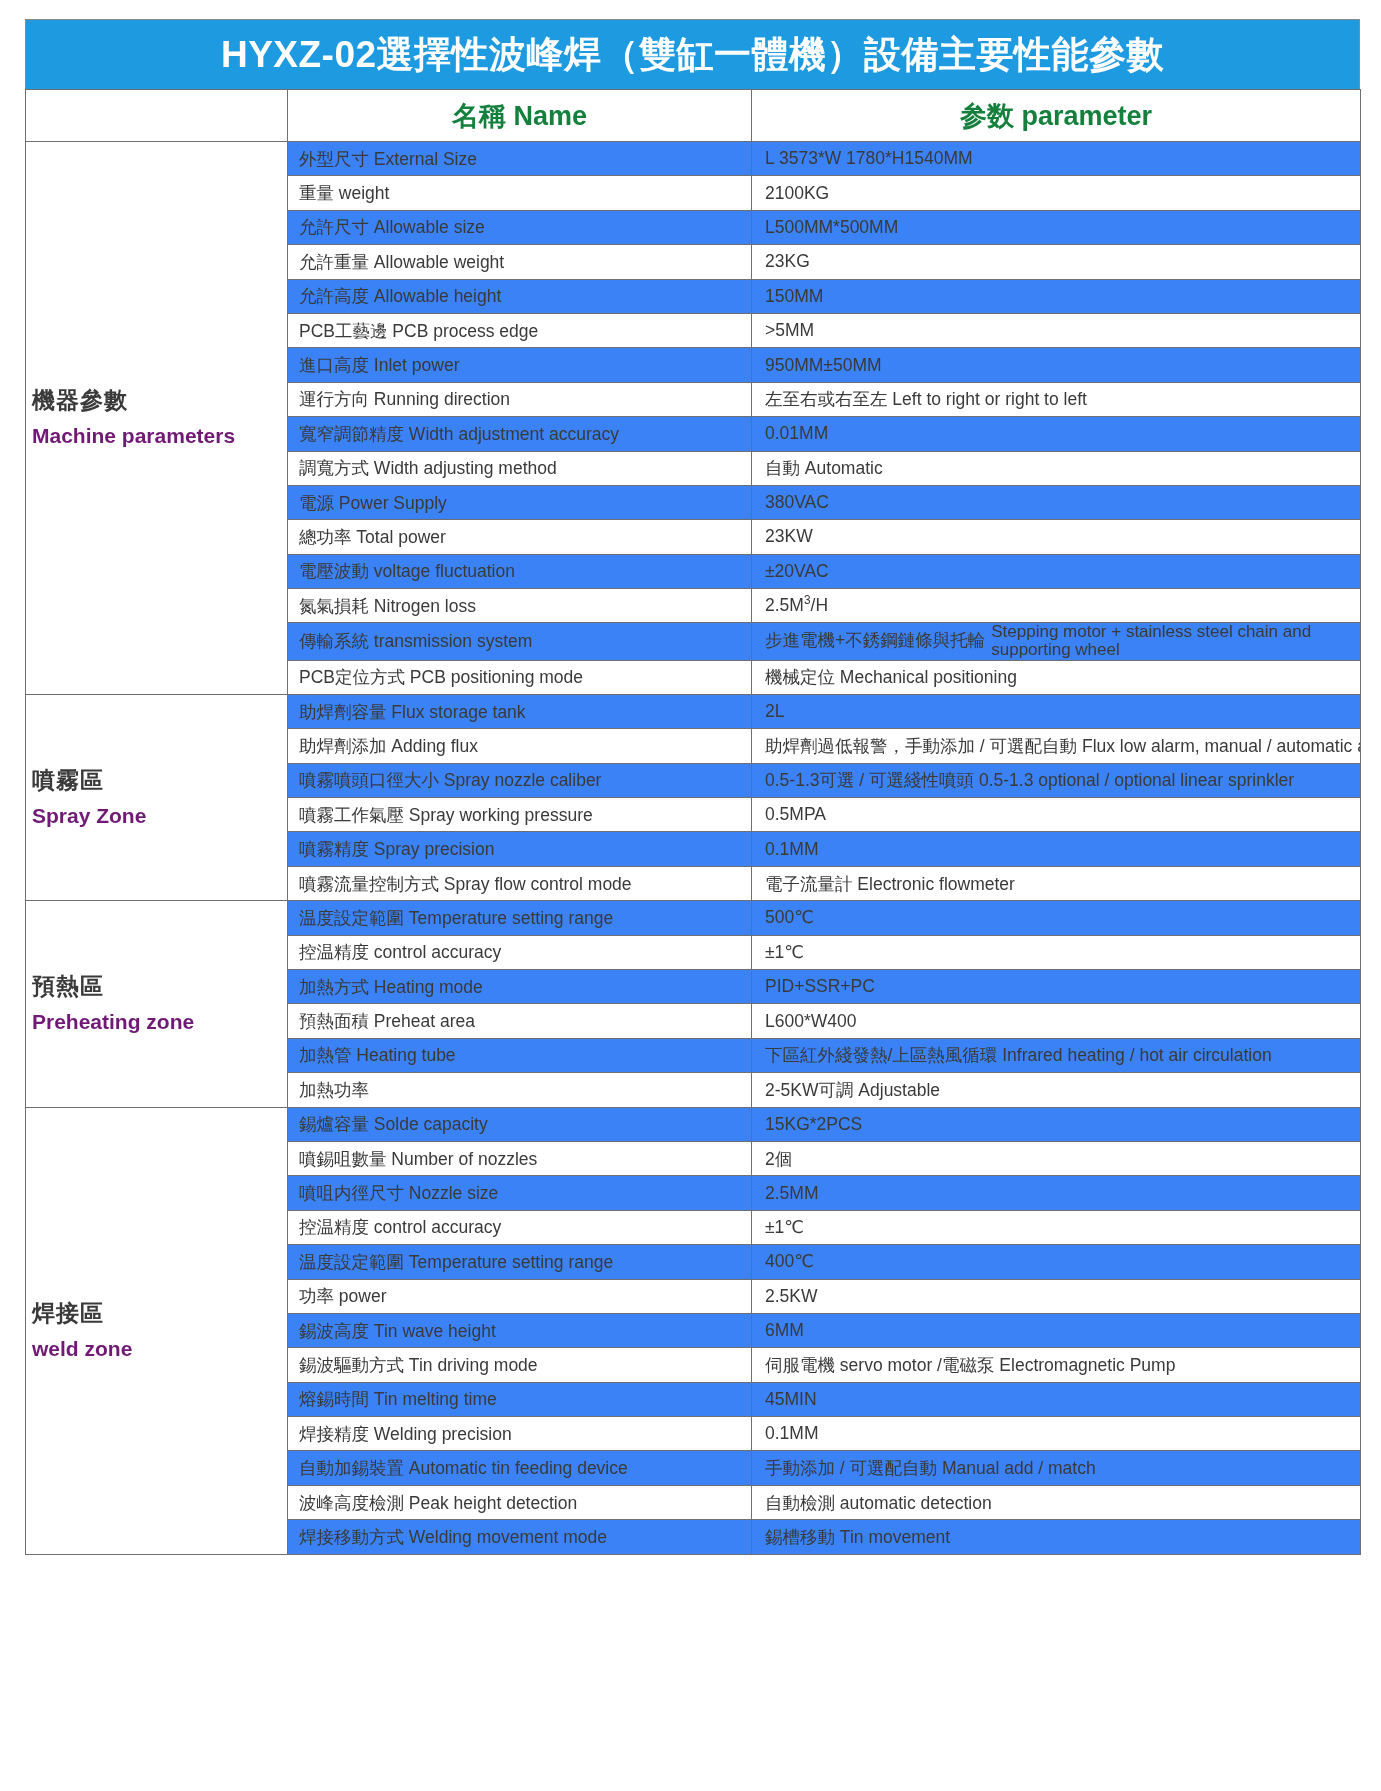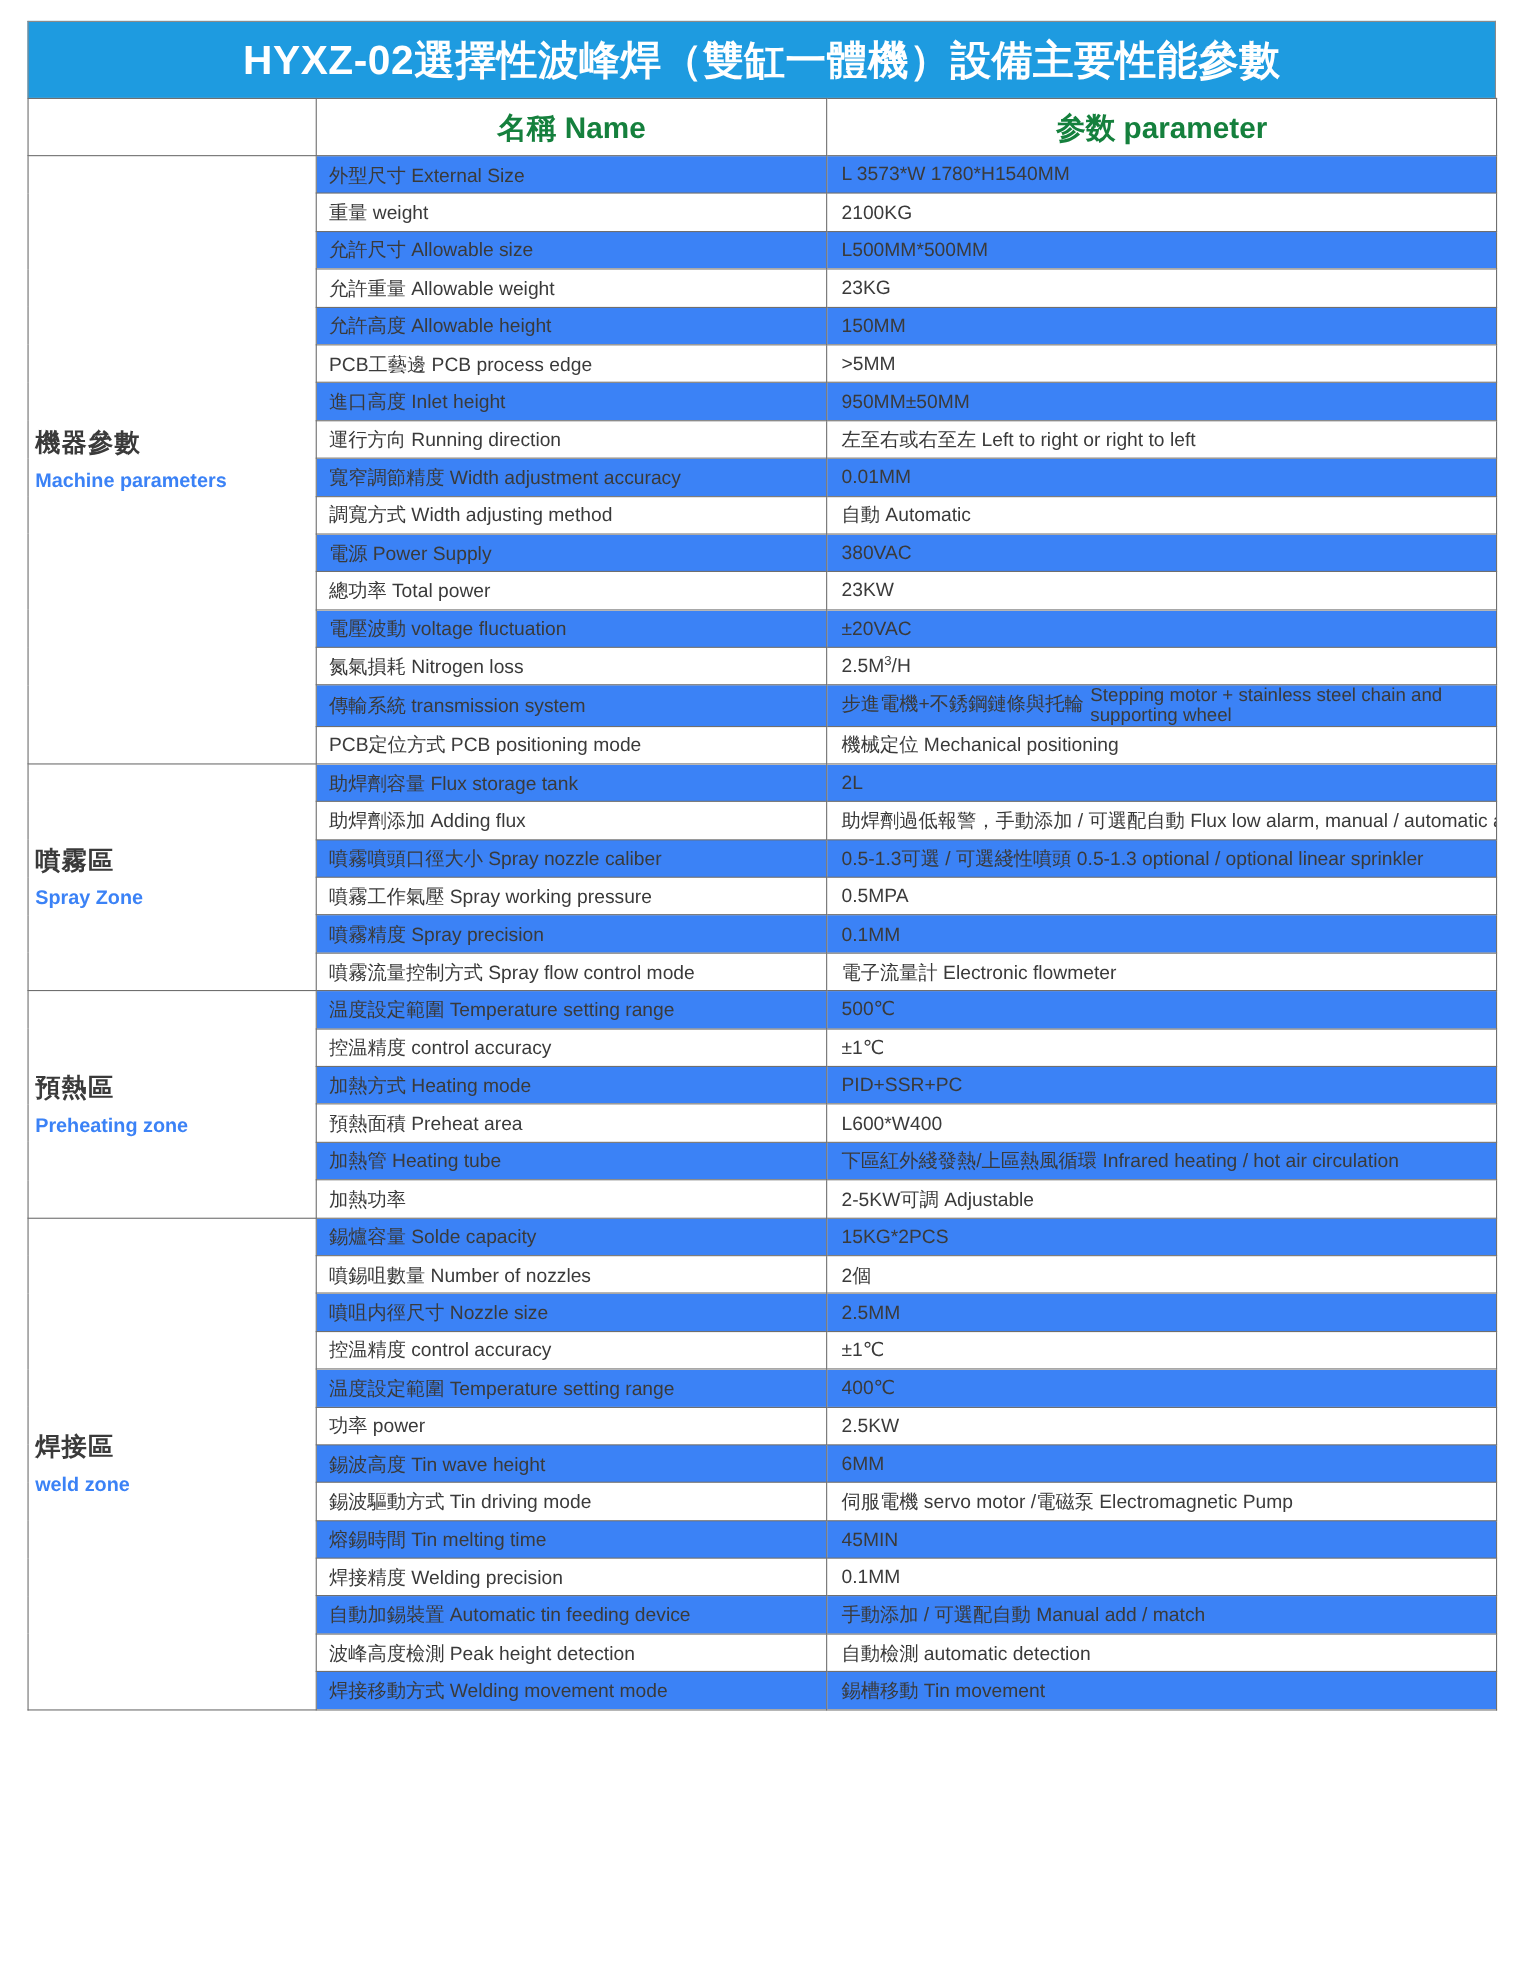--- a/index.html
+++ b/index.html
@@ -79,23 +79,23 @@
   }
   td.group .zh {
     display: block;
     font-size: 23px;
     font-weight: 700;
     color: #3a3a3a;
     letter-spacing: 1px;
   }
   td.group .en {
     display: block;
-    font-size: 18px;
+    font-size: 21px;
     font-weight: 700;
-    color: #3b82f6;
+    color: #701a75;
     margin-top: 4px;
   }
 
   
   tr.data td.name,
   tr.data td.param {
     height: 34.4px;
     padding: 0 0 0 11px;
     font-size: 17.5px;
     color: #3a3a3a;
@@ -172,21 +172,21 @@
         </tr>
         <tr class="data shade">
           <td class="name">允許高度 Allowable height</td>
           <td class="param">150MM</td>
         </tr>
         <tr class="data plain">
           <td class="name">PCB工藝邊 PCB process edge</td>
           <td class="param">&gt;5MM</td>
         </tr>
         <tr class="data shade">
-          <td class="name">進口高度 Inlet height</td>
+          <td class="name">進口高度 Inlet power</td>
           <td class="param">950MM±50MM</td>
         </tr>
         <tr class="data plain">
           <td class="name">運行方向 Running direction</td>
           <td class="param">左至右或右至左 Left to right or right to left</td>
         </tr>
         <tr class="data shade">
           <td class="name">寬窄調節精度 Width adjustment accuracy</td>
           <td class="param">0.01MM</td>
         </tr>

